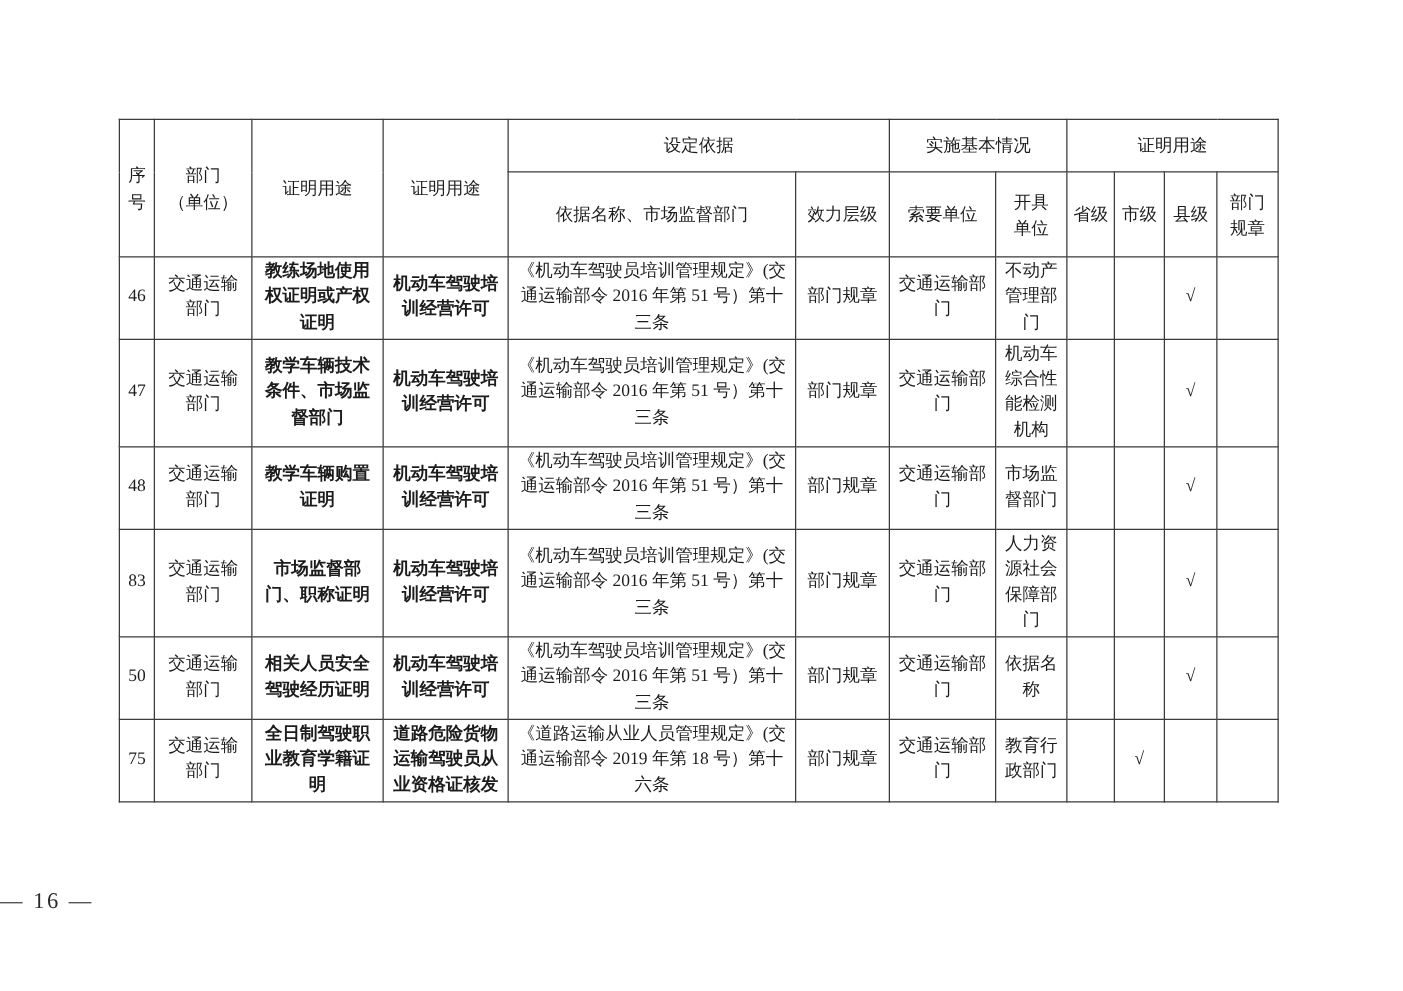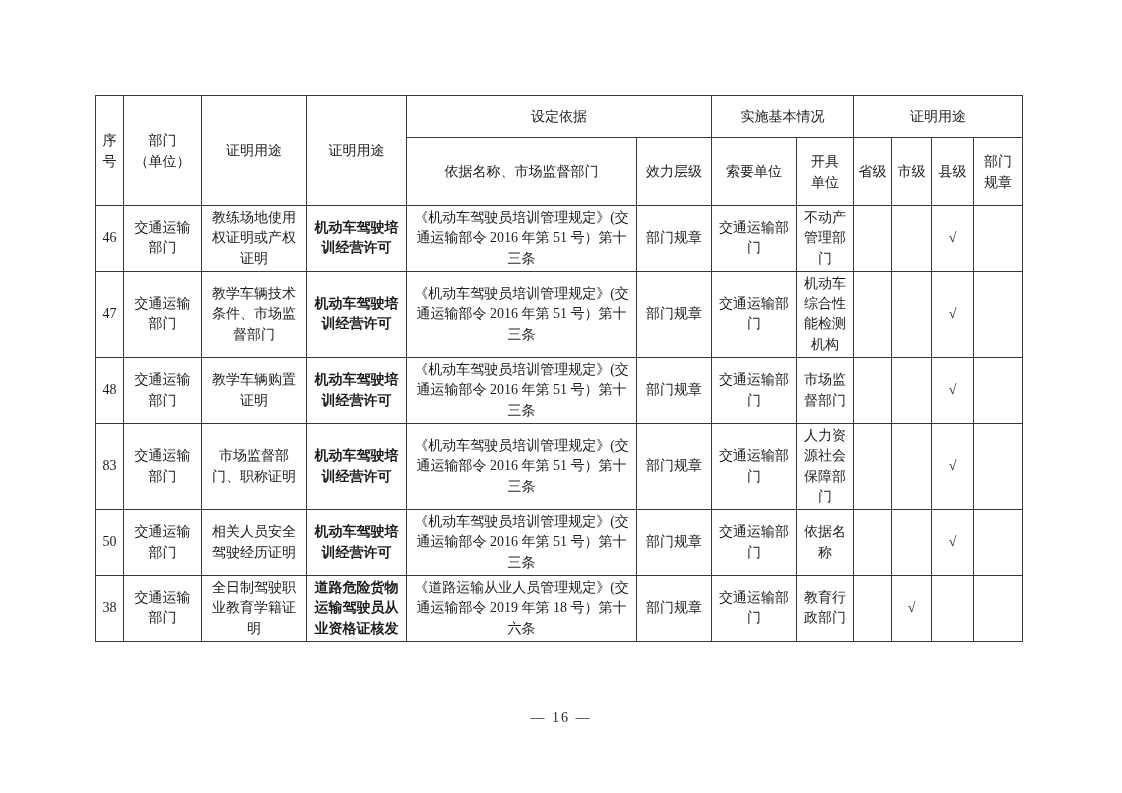--- a/index.html
+++ b/index.html
@@ -39,33 +39,33 @@
     font-weight: normal;
     font-size: 14px;
   }
   th.prewrap { white-space: pre-line; }
   tr.hdr-top  { height: 42px; }
   tr.hdr-bot  { height: 68px; }
   tr.row-s    { height: 65px; }
   tr.row-l    { height: 85px; }
   td.c-seq    { padding: 2px 2px; }
   td.c-dept   { padding: 2px 8px; }
-  td.c-name   { text-align: left; padding: 2px 8px; }
+  td.c-name   { text-align: left; padding: 2px 8px; font-weight: bold; }
   td.c-purpose{ text-align: left; padding: 2px 8px; font-weight: bold; }
   td.c-basis  { text-align: left; padding: 2px 10px; }
   td.c-req    { padding: 2px 8px; }
   td.c-issue  { padding: 2px 4px; }
   td.c-mark   { padding: 2px 2px; }
   .page-number {
     position: absolute;
     left: 0;
     top: 710px;
     width: 100%;
-    text-align: center;
-    font-size: 14px;
+    text-align: left;
+    font-size: 18px;
     color: #2a2a2a;
     letter-spacing: 2px;
   }
 </style>
 </head>
 <body>
 
 <div class="page">
 
   <table class="doc-table">
@@ -171,21 +171,21 @@
         <td class="c-basis">《机动车驾驶员培训管理规定》(交通运输部令 2016 年第 51 号）第十三条</td>
         <td>部门规章</td>
         <td class="c-req">交通运输部门</td>
         <td class="c-issue">依据名称</td>
         <td class="c-mark"></td>
         <td class="c-mark"></td>
         <td class="c-mark">√</td>
         <td class="c-mark"></td>
       </tr>
       <tr class="row-s">
-        <td class="c-seq">38</td>
+        <td class="c-seq">75</td>
         <td class="c-dept">交通运输部门</td>
         <td class="c-name">全日制驾驶职业教育学籍证明</td>
         <td class="c-purpose">道路危险货物运输驾驶员从业资格证核发</td>
         <td class="c-basis">《道路运输从业人员管理规定》(交通运输部令 2019 年第 18 号）第十六条</td>
         <td>部门规章</td>
         <td class="c-req">交通运输部门</td>
         <td class="c-issue">教育行政部门</td>
         <td class="c-mark"></td>
         <td class="c-mark">√</td>
         <td class="c-mark"></td>

